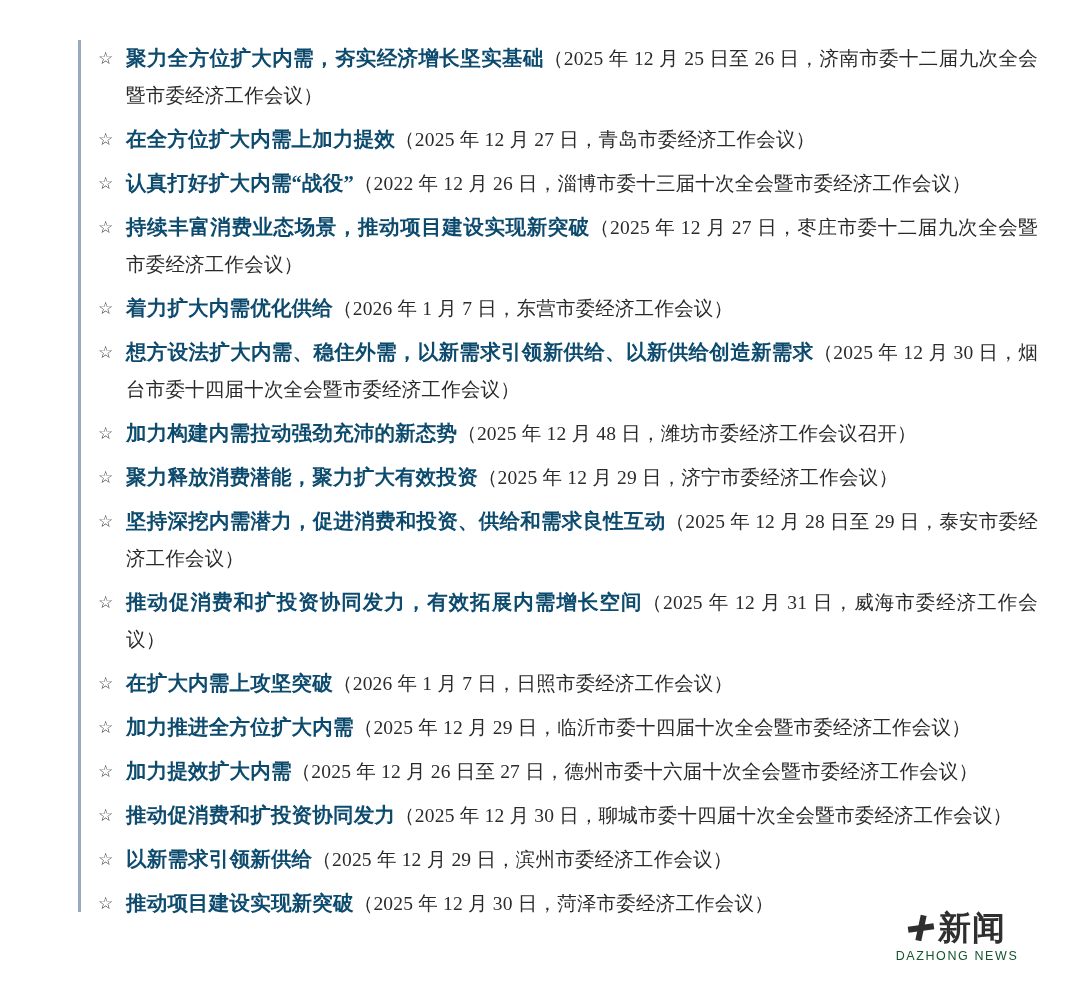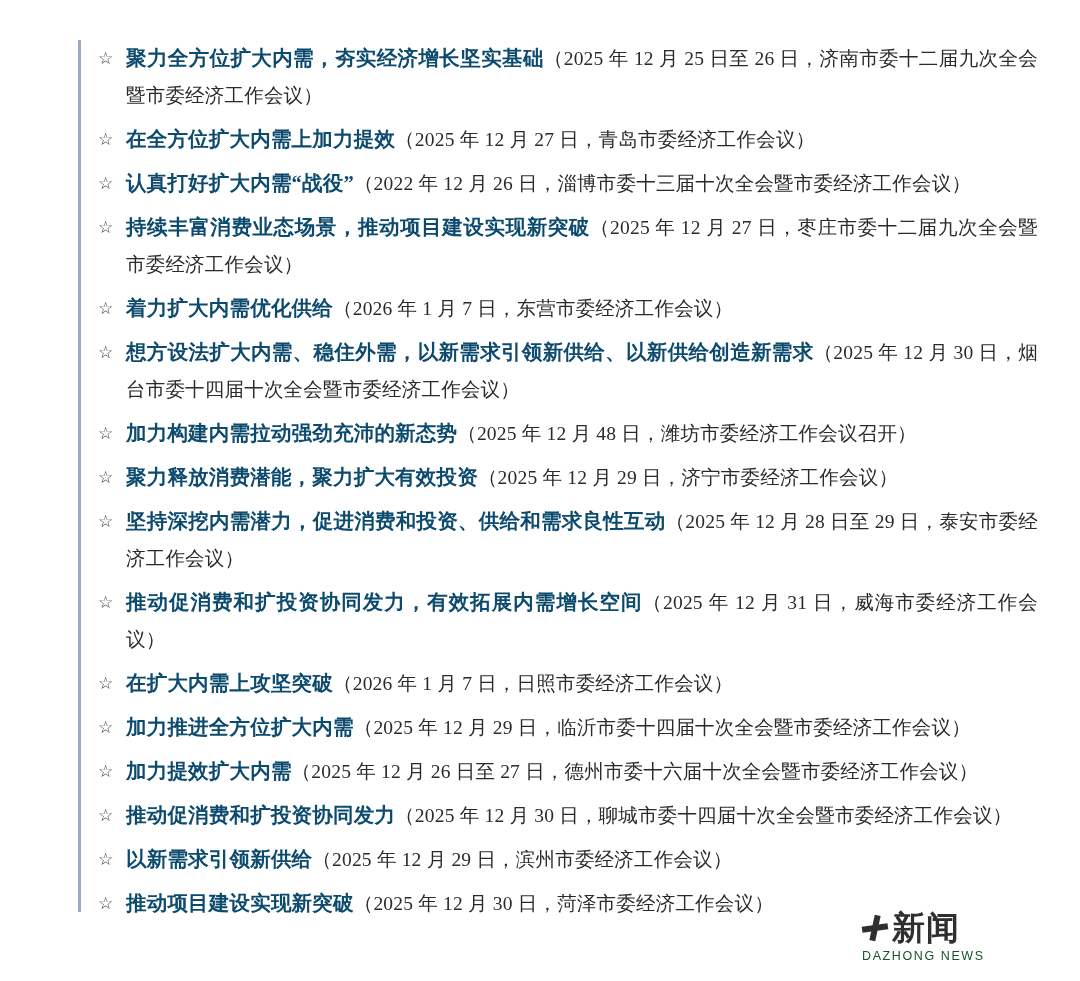--- a/index.html
+++ b/index.html
@@ -73,21 +73,21 @@
     font-size: 19.5px;
   }
   .watermark {
     position: absolute;
     right: 28px;
     bottom: 18px;
     width: 190px;
     height: 62px;
     display: flex;
     flex-direction: column;
-    align-items: flex-start;
+    align-items: center;
     justify-content: flex-end;
   }
   .wm-row {
     display: flex;
     align-items: center;
     gap: 4px;
   }
   .wm-big {
     font-size: 33px;
     font-weight: bold;

